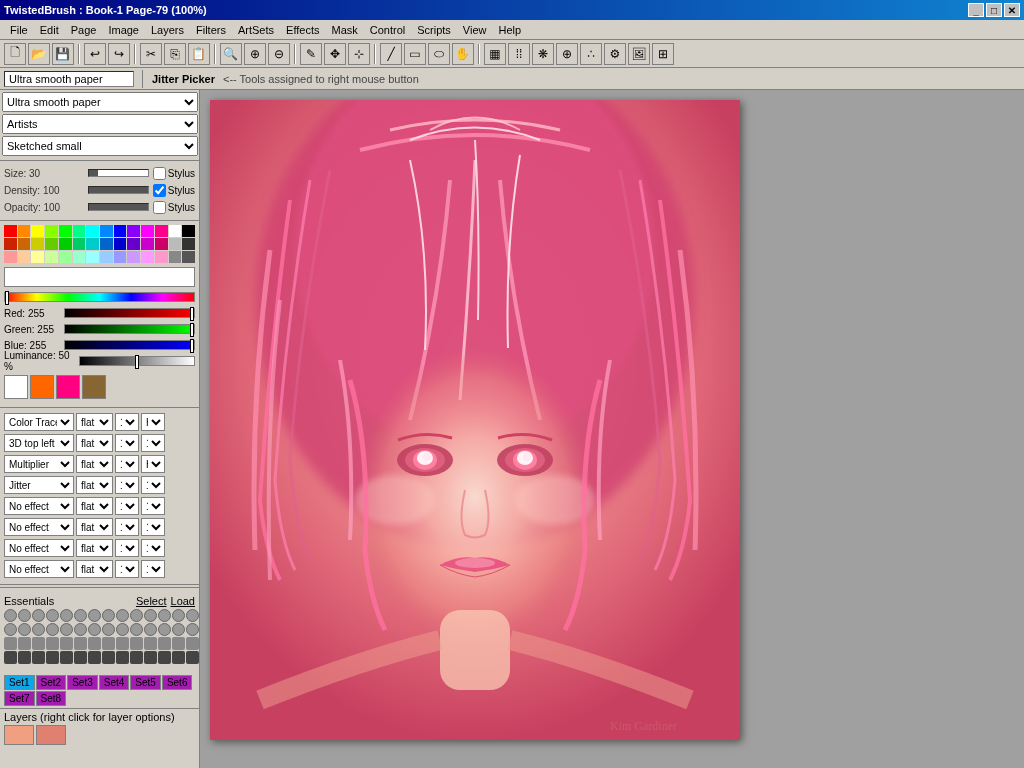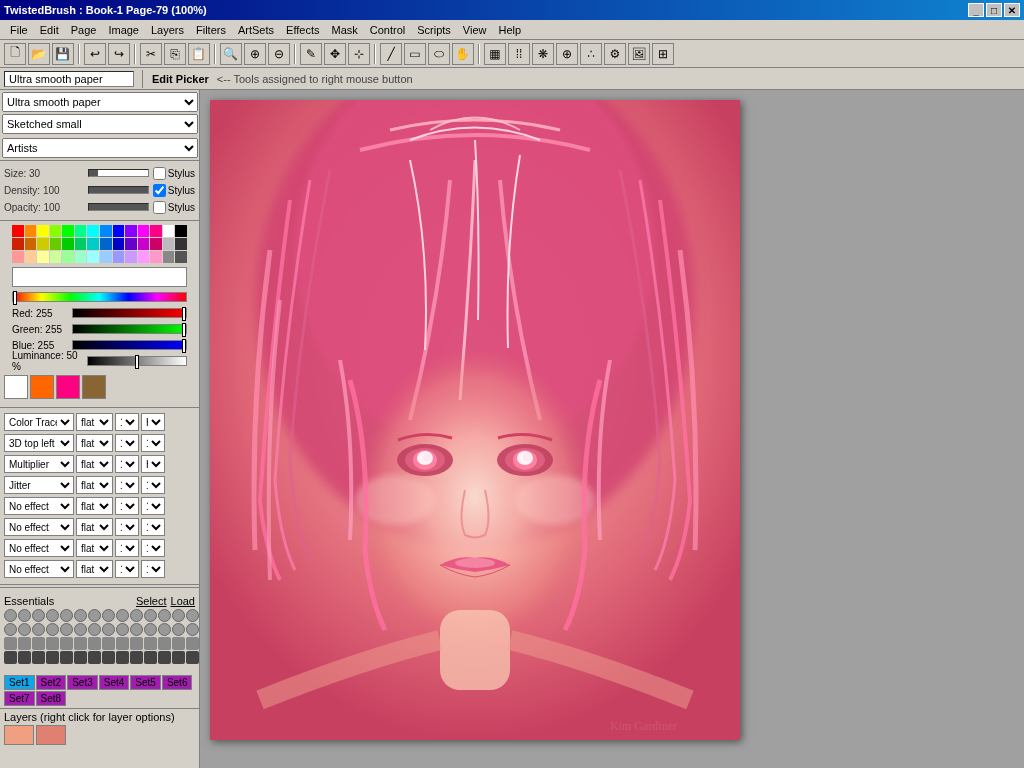--- a/index.html
+++ b/index.html
@@ -133,21 +133,21 @@
     .checkbox-label {
       font-size: 10px;
       display: flex;
       align-items: center;
       gap: 2px;
       white-space: nowrap;
     }
 
     
     #color-palette {
-      padding: 2px 12px;
+      padding: 2px 4px;
     }
     #palette-grid {
       display: grid;
       grid-template-columns: repeat(14, 1fr);
       gap: 1px;
       margin-bottom: 4px;
     }
     .palette-cell {
       height: 12px;
       cursor: pointer;
@@ -398,43 +398,43 @@
   <div class="toolbar-btn">⊕</div>
   <div class="toolbar-btn">∴</div>
   <div class="toolbar-btn">⚙</div>
   <div class="toolbar-btn">🖼</div>
   <div class="toolbar-btn">⊞</div>
 </div>
 
 <div id="contextbar">
   <div id="contextbar-left">Ultra smooth paper</div>
   <div style="width:2px;height:18px;border-left:1px solid #808080;"></div>
-  <span style="font-size:11px;font-weight:bold;">Edit Picker</span>
+  <span style="font-size:11px;font-weight:bold;">Jitter Picker</span>
   <span style="font-size:11px;color:#444;">&lt;-- Tools assigned to right mouse button</span>
 </div>
 
 <div id="main">
 
   <div id="left-panel">
 
     <div style="padding: 2px 2px 0 2px;">
       <select style="width:196px;height:20px;font-size:11px;">
         <option>Ultra smooth paper</option>
       </select>
     </div>
 
+    <div style="padding: 2px 2px 0 2px;">
+      <select style="width:196px;height:20px;font-size:11px;">
+        <option>Artists</option>
+      </select>
+    </div>
+
     <div style="padding: 2px 2px 2px 2px;">
       <select style="width:196px;height:20px;font-size:11px;">
         <option>Sketched small</option>
-      </select>
-    </div>
-
-    <div style="padding: 2px 2px 0 2px;">
-      <select style="width:196px;height:20px;font-size:11px;">
-        <option>Artists</option>
       </select>
     </div>
 
     <div class="divider-h"></div>
 
     <div id="brush-settings">
       <div class="setting-row">
         <span class="setting-label">Size: 30</span>
         <div class="setting-slider">
           <div class="setting-slider-fill" style="width:15%;"></div>

